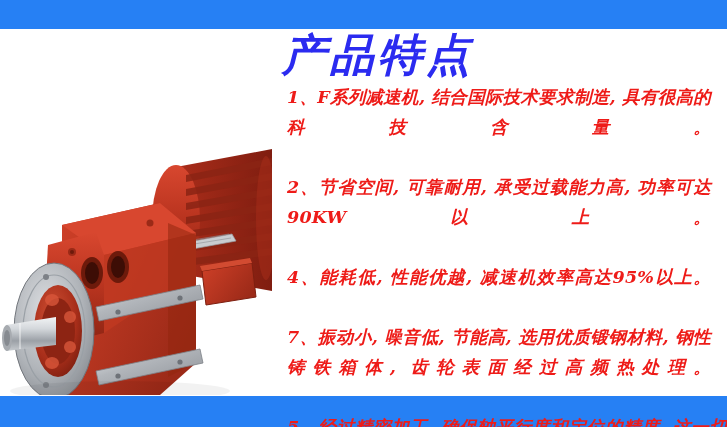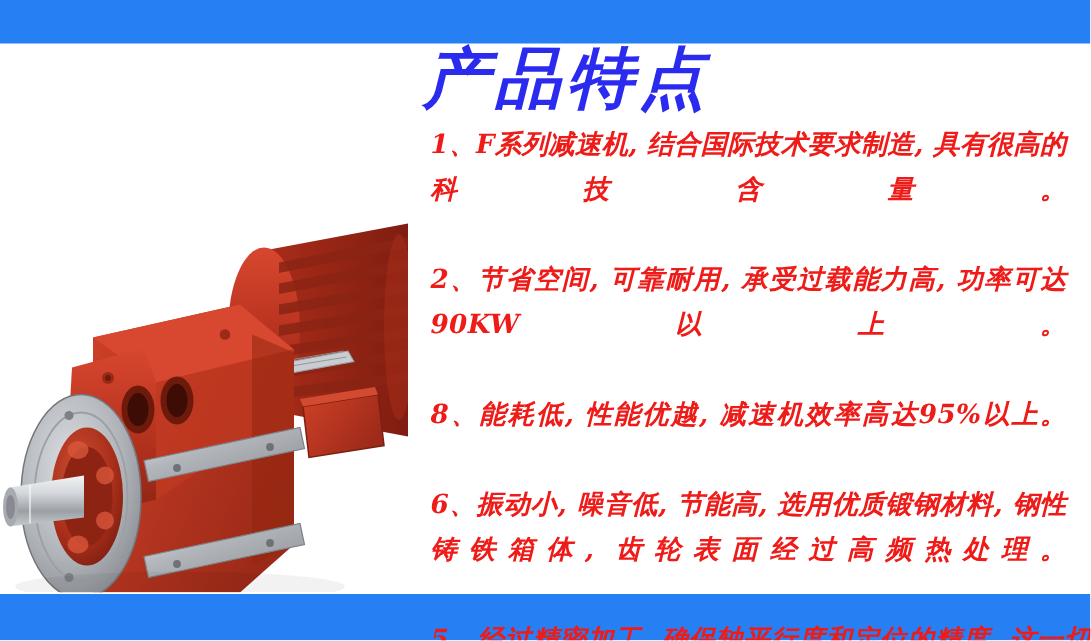--- a/index.html
+++ b/index.html
@@ -45,21 +45,21 @@
     left: 278px;
     top: 30px;
     width: 449px;
     height: 366px;
   }
 
   #section-title {
     position: absolute;
     left: 4px;
     top: 2px;
-    font-family: Liberation Mono, monospace;
+    font-family: Liberation Serif, serif;
     font-size: 44px;
     line-height: 48px;
     font-weight: bold;
     font-style: italic;
     letter-spacing: 4px;
     color: #2b2bf0;
     white-space: nowrap;
   }
 
   #feature-list {
@@ -243,19 +243,19 @@
     </svg>
   </div>
 
   <div id="content">
 
     <div id="section-title">产品特点</div>
 
     <ul id="feature-list">
       <li class="feature-item">1、F系列减速机, 结合国际技术要求制造, 具有很高的科技含量。</li>
       <li class="feature-item">2、节省空间, 可靠耐用, 承受过载能力高, 功率可达90KW以上。</li>
-      <li class="feature-item">8、能耗低, 性能优越, 减速机效率高达95%以上。</li>
-      <li class="feature-item">6、振动小, 噪音低, 节能高, 选用优质锻钢材料, 钢性铸铁箱体, 齿轮表面经过高频热处理。</li>
+      <li class="feature-item">4、能耗低, 性能优越, 减速机效率高达95%以上。</li>
+      <li class="feature-item">7、振动小, 噪音低, 节能高, 选用优质锻钢材料, 钢性铸铁箱体, 齿轮表面经过高频热处理。</li>
       <li class="feature-item">5、经过精密加工, 确保轴平行度和定位的精度, 这一切构成了齿轮传动总成的减速机配置了各类电机, 形成了机电一体化, 完全保证了产品使用质量特征。</li>
     </ul>
 
   </div>
 </div>
 
 </body></html>

